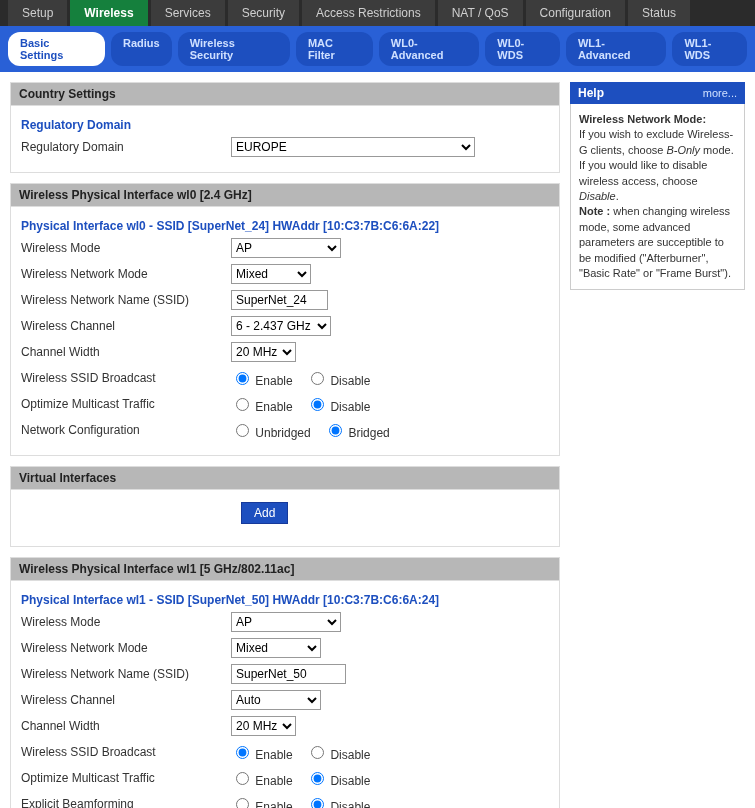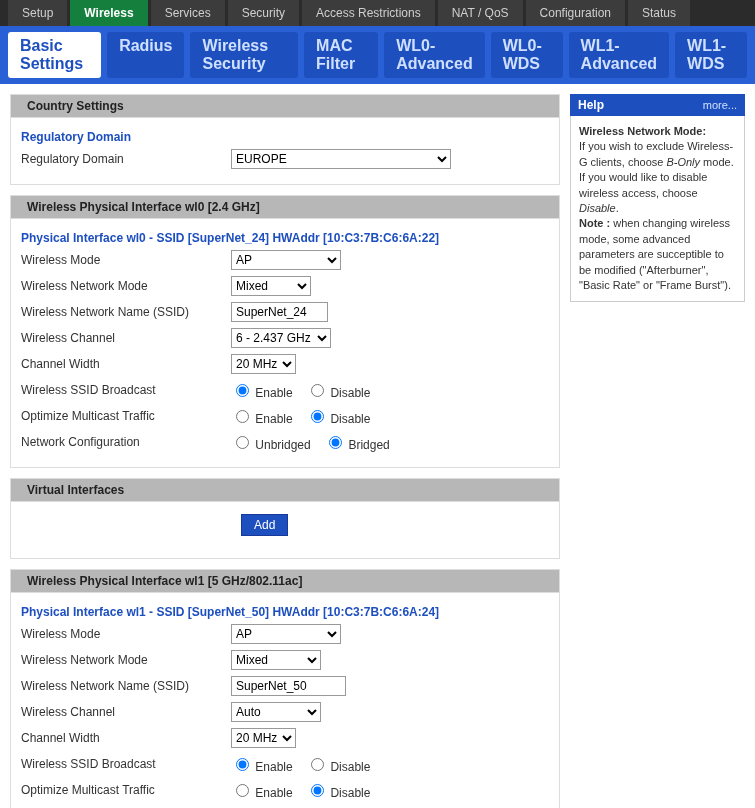--- a/index.html
+++ b/index.html
@@ -33,44 +33,44 @@
   .sub-tabs {
     display: flex;
     background: #2960d6;
     padding: 6px 8px;
     gap: 6px;
   }
   .sub-tab {
     background: #1d4fbf;
     color: #cfe0ff;
     padding: 5px 12px;
-    border-radius: 3px;
+    border-radius: 12px;
     cursor: pointer;
     font-weight: bold;
-    font-size: 16px;
+    font-size: 11px;
   }
   .sub-tab.active {
     background: #ffffff;
     color: #1d4fbf;
   }
   .page {
     display: flex;
     padding: 10px 10px 0 10px;
     gap: 10px;
   }
   .main-col { flex: 1; }
   .help-col {
     width: 175px;
     flex: 0 0 175px;
   }
   .section-header {
     background: #b7b7b7;
     color: #222;
     font-weight: bold;
-    padding: 4px 16px;
+    padding: 4px 8px;
     border: 1px solid #ddd;
   }
   .sub-section-title {
     color: #1d4fbf;
     font-weight: bold;
     padding: 6px 0 2px 0;
     font-size: 12px;
   }
   fieldset {
     border: 1px solid #ddd;
@@ -159,21 +159,21 @@
 
 <div class="page">
   <div class="main-col">
 
     <div class="section-header">Country Settings</div>
     <fieldset>
       <div class="sub-section-title">Regulatory Domain</div>
       <div class="form-row">
         <div class="form-label">Regulatory Domain</div>
         <div class="form-control">
-          <select style="width:220px">
+          <select style="width:244px">
             <option>EUROPE</option>
           </select>
         </div>
       </div>
     </fieldset>
 
     <div class="section-header">Wireless Physical Interface wl0 [2.4 GHz]</div>
     <fieldset>
       <div class="sub-section-title">Physical Interface wl0 - SSID [SuperNet_24] HWAddr [10:C3:7B:C6:6A:22]</div>
 

